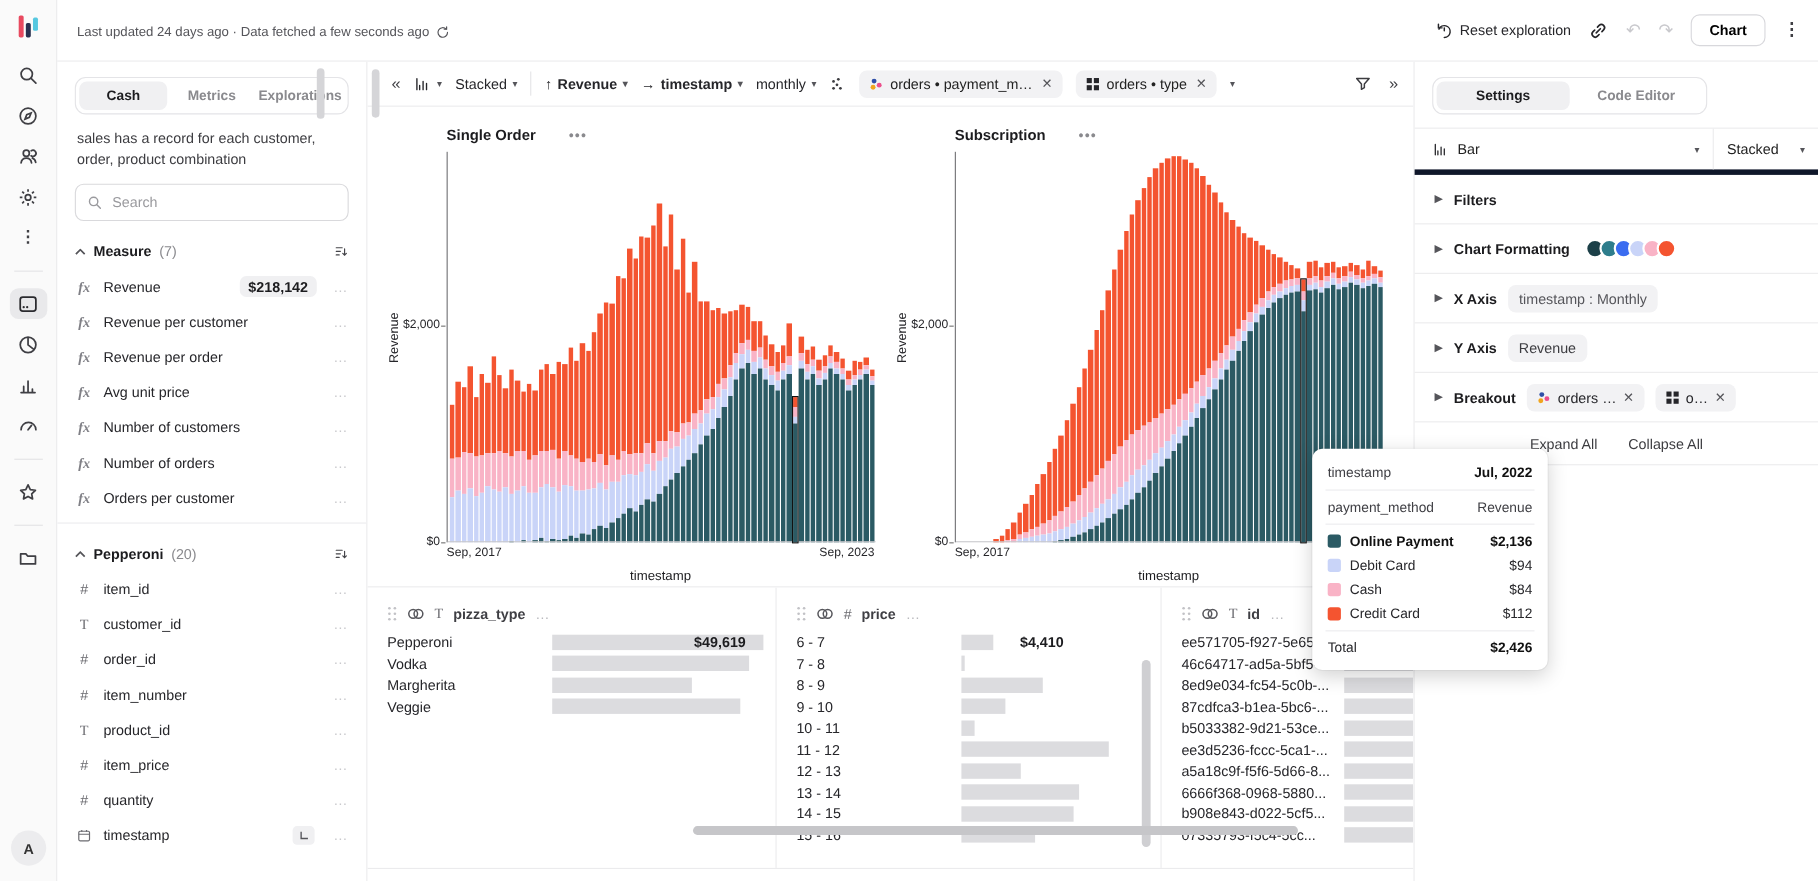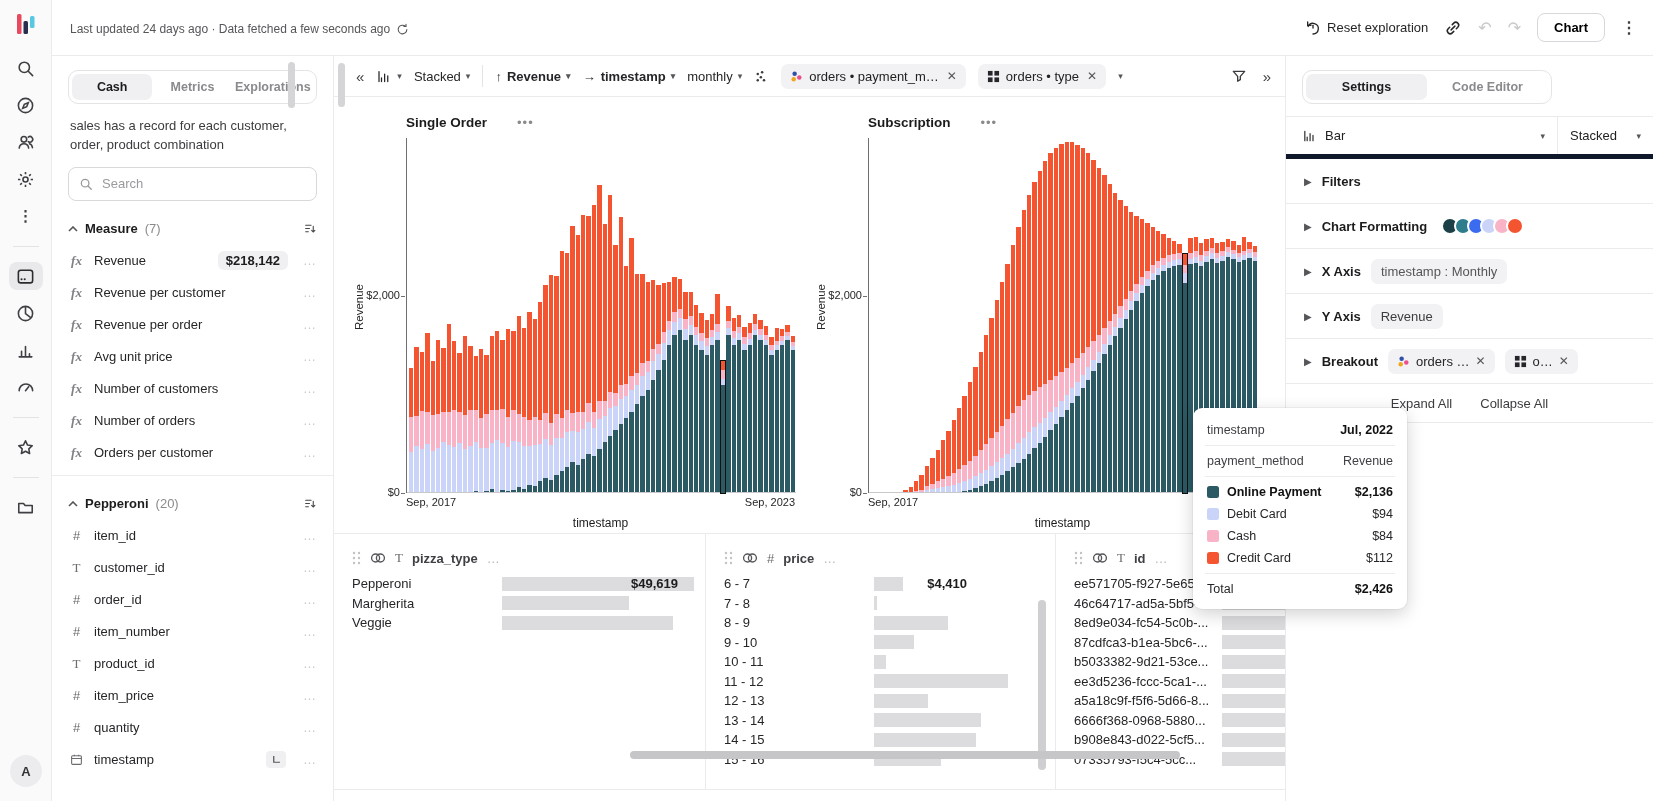--- a/index.html
+++ b/index.html
@@ -1440,20 +1440,26 @@
             <span class="hmore">…</span>
           </div>
           <div class="trow">
             <span class="tlabel">Pepperoni</span>
             <span class="tzone">
               <span class="tbar" style="width: 100%;"></span>
               <span class="tval">$49,619</span>
             </span>
           </div>
           <div class="trow">
+            <span class="tlabel">Vodka</span>
+            <span class="tzone">
+              <span class="tbar" style="width: 93%;"></span>
+            </span>
+          </div>
+          <div class="trow">
             <span class="tlabel">Margherita</span>
             <span class="tzone">
               <span class="tbar" style="width: 66%;"></span>
             </span>
           </div>
           <div class="trow">
             <span class="tlabel">Veggie</span>
             <span class="tzone">
               <span class="tbar" style="width: 89%;"></span>
             </span>

